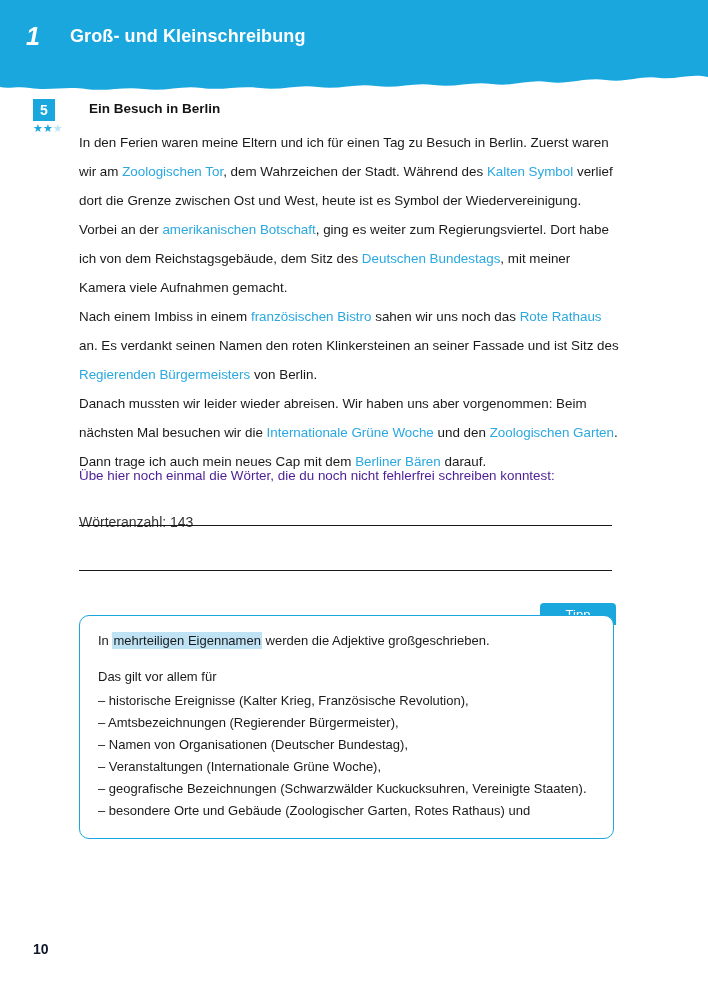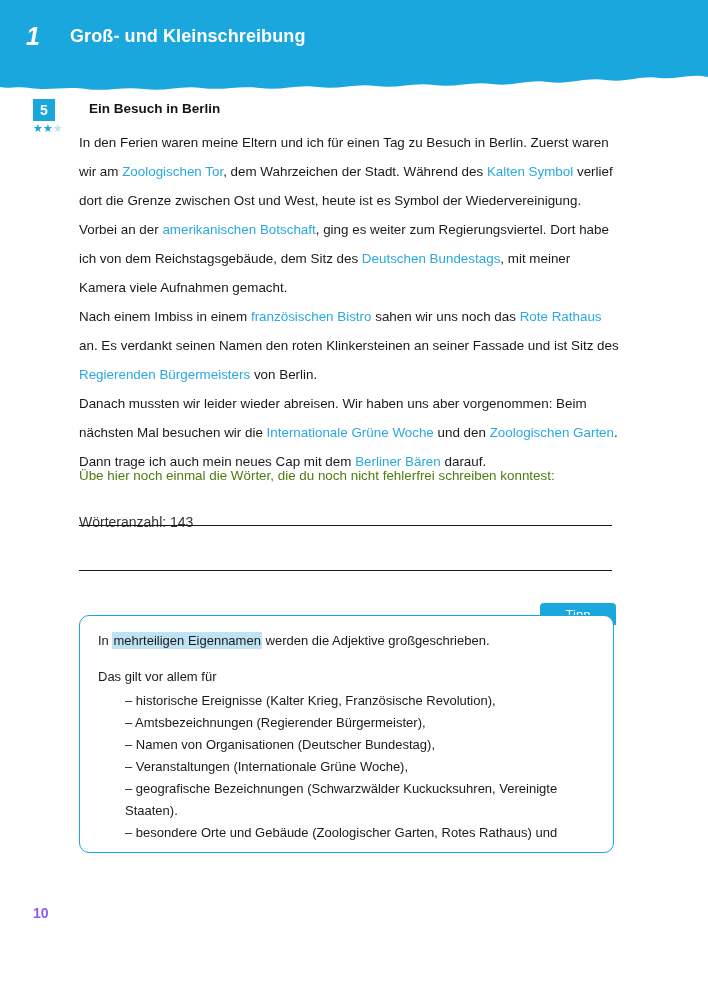--- a/index.html
+++ b/index.html
@@ -117,21 +117,21 @@
     font-size: 14px;
     color: #333333;
   }
 
   
   .prompt {
     position: absolute;
     left: 79px;
     top: 468px;
     font-size: 13.4px;
-    color: #4d7c0f;
+    color: #4c1d95;
   }
   .writing-line {
     position: absolute;
     left: 79px;
     width: 533px;
     height: 0;
     border-top: 1.6px solid #1a1a1a;
   }
   .line-1 { top: 525px; }
   .line-2 { top: 570px; }
@@ -161,41 +161,41 @@
   .tipp-box {
     position: absolute;
     top: 12px;
     left: 0;
     width: 535px;
     min-height: 205px;
     border: 1.4px solid #19a7de;
     border-radius: 10px;
     background: #ffffff;
     box-sizing: border-box;
-    padding: 14px 18px 8px 18px;
+    padding: 14px 18px 16px 18px;
     font-size: 13px;
     line-height: 22px;
   }
   .tipp-first { margin: 0 0 14px 0; }
   .mark {
     background: #bfe3f5;
     padding: 1px 1px;
   }
   .tipp-sub { margin: 0 0 2px 0; }
   .tipp-list { margin: 0; padding: 0; list-style: none; }
-  .tipp-list li { padding-left: 0; margin-left: 27px; }
+  .tipp-list li { padding-left: 0; }
 
   
   .page-number {
     position: absolute;
     left: 33px;
-    top: 905px;
+    top: 941px;
     font-size: 14px;
     font-weight: bold;
-    color: #8b5cf6;
+    color: #0f172a;
     text-align: right;
   }
 </style>
 </head>
 <body>
 
 <div class="header">
   <div class="header-inner">
     <div class="chapter-number">1</div>
     <div class="chapter-title">Groß- und Kleinschreibung</div>

